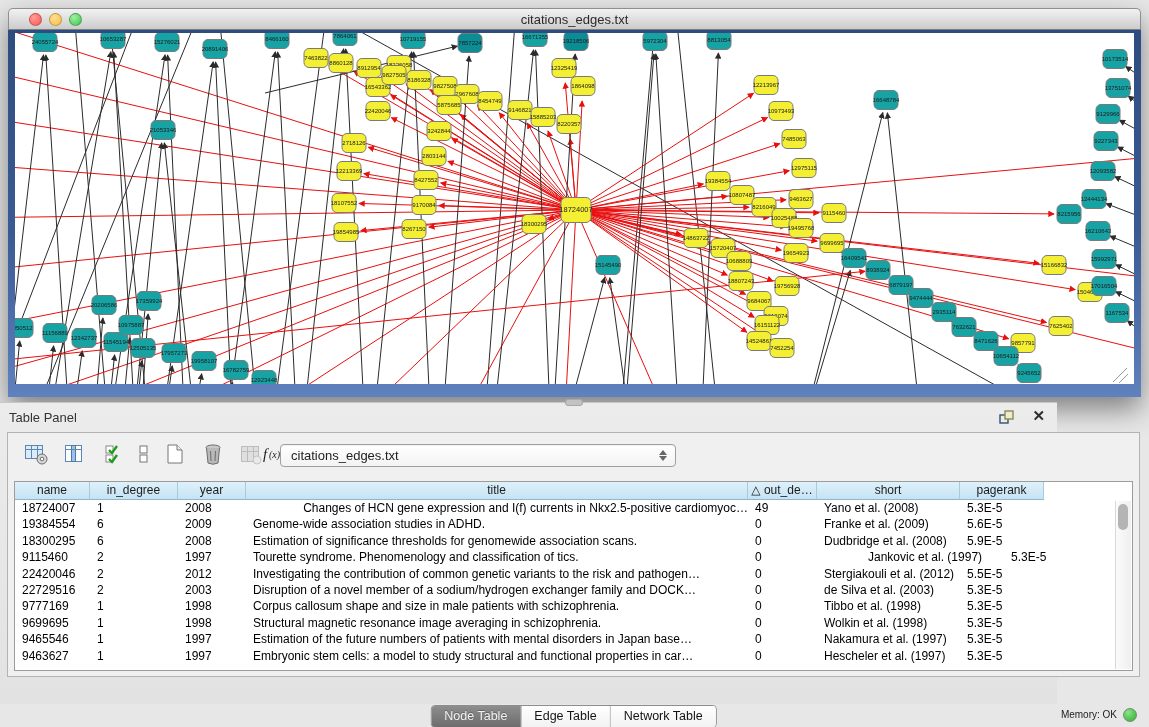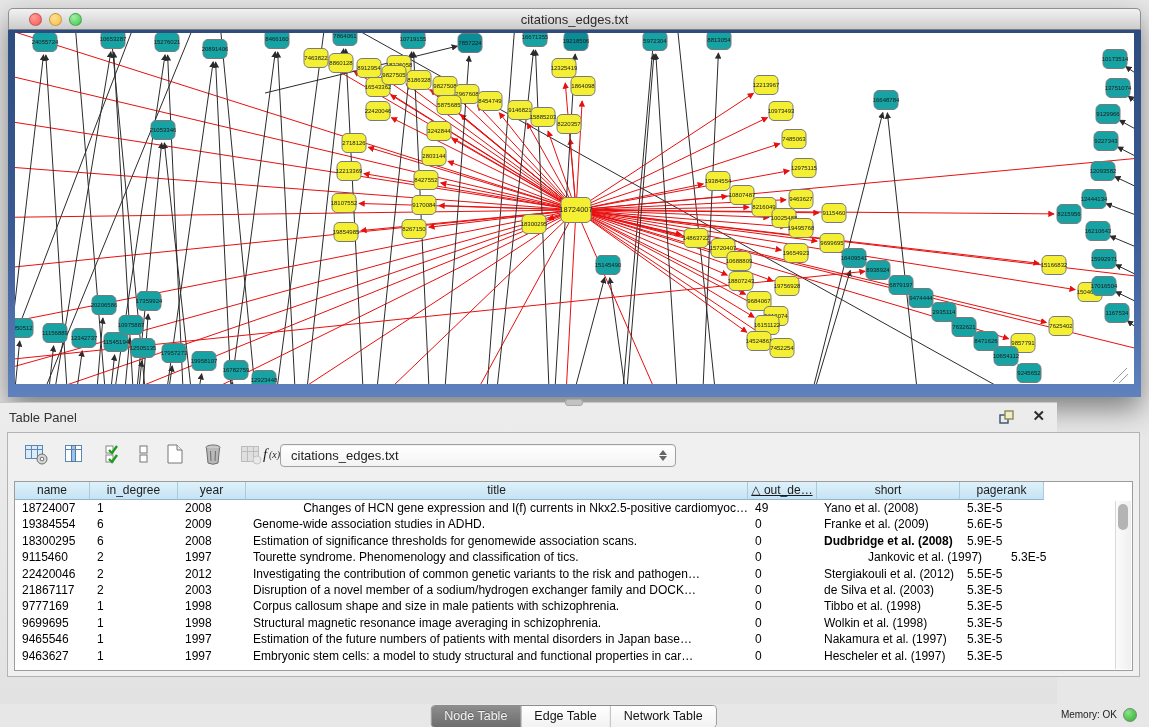--- a/index.html
+++ b/index.html
@@ -696,21 +696,21 @@
             <text x="2" y="17" font-family="Liberation Serif, serif" font-style="italic" font-size="15" fill="#1a1a1a">f</text>
             <text x="8" y="16" font-family="Liberation Serif, serif" font-style="italic" font-size="10" fill="#1a1a1a">(x)</text>
           </svg></div>
       </div>
     <div id="table-wrap">
       <div id="thead">
           <div class="th" style="width: 75px;">name</div>
           <div class="th" style="width: 88px;">in_degree</div>
           <div class="th" style="width: 68px;">year</div>
           <div class="th" style="width: 502px;">title</div>
-          <div class="th" style="width: 69px; text-decoration: underline;">△ out_de…</div>
+          <div class="th" style="width: 69px;">△ out_de…</div>
           <div class="th" style="width: 143px;">short</div>
           <div class="th" style="width: 84px;">pagerank</div>
           <div class="th corner"></div>
         </div>
       <div id="tbody">
           <div class="tr">
             <div class="td" style="width: 75px;">18724007</div>
             <div class="td" style="width: 88px;">1</div>
             <div class="td" style="width: 68px;">2008</div>
             <div class="td" style="width: 502px; text-align: right;">Changes of HCN gene expression and I(f) currents in Nkx2.5-positive cardiomyoc…</div>
@@ -726,21 +726,21 @@
             <div class="td" style="width: 69px;">0</div>
             <div class="td" style="width: 143px;">Franke et al. (2009)</div>
             <div class="td" style="width: 84px;">5.6E-5</div>
           </div>
           <div class="tr">
             <div class="td" style="width: 75px;">18300295</div>
             <div class="td" style="width: 88px;">6</div>
             <div class="td" style="width: 68px;">2008</div>
             <div class="td" style="width: 502px;">Estimation of significance thresholds for genomewide association scans.</div>
             <div class="td" style="width: 69px;">0</div>
-            <div class="td" style="width: 143px; font-weight: bold;">Dudbridge et al. (2008)</div>
+            <div class="td" style="width: 143px;">Dudbridge et al. (2008)</div>
             <div class="td" style="width: 84px;">5.9E-5</div>
           </div>
           <div class="tr">
             <div class="td" style="width: 75px;">9115460</div>
             <div class="td" style="width: 88px;">2</div>
             <div class="td" style="width: 68px;">1997</div>
             <div class="td" style="width: 502px;">Tourette syndrome. Phenomenology and classification of tics.</div>
             <div class="td" style="width: 69px;">0</div>
             <div class="td" style="width: 143px; margin-left: 44px;">Jankovic et al. (1997)</div>
             <div class="td" style="width: 84px;">5.3E-5</div>
@@ -748,21 +748,21 @@
           <div class="tr">
             <div class="td" style="width: 75px;">22420046</div>
             <div class="td" style="width: 88px;">2</div>
             <div class="td" style="width: 68px;">2012</div>
             <div class="td" style="width: 502px;">Investigating the contribution of common genetic variants to the risk and pathogen…</div>
             <div class="td" style="width: 69px;">0</div>
             <div class="td" style="width: 143px;">Stergiakouli et al. (2012)</div>
             <div class="td" style="width: 84px;">5.5E-5</div>
           </div>
           <div class="tr">
-            <div class="td" style="width: 75px;">21867117</div>
+            <div class="td" style="width: 75px;">22729516</div>
             <div class="td" style="width: 88px;">2</div>
             <div class="td" style="width: 68px;">2003</div>
             <div class="td" style="width: 502px;">Disruption of a novel member of a sodium/hydrogen exchanger family and DOCK…</div>
             <div class="td" style="width: 69px;">0</div>
             <div class="td" style="width: 143px;">de Silva et al. (2003)</div>
             <div class="td" style="width: 84px;">5.3E-5</div>
           </div>
           <div class="tr">
             <div class="td" style="width: 75px;">9777169</div>
             <div class="td" style="width: 88px;">1</div>

